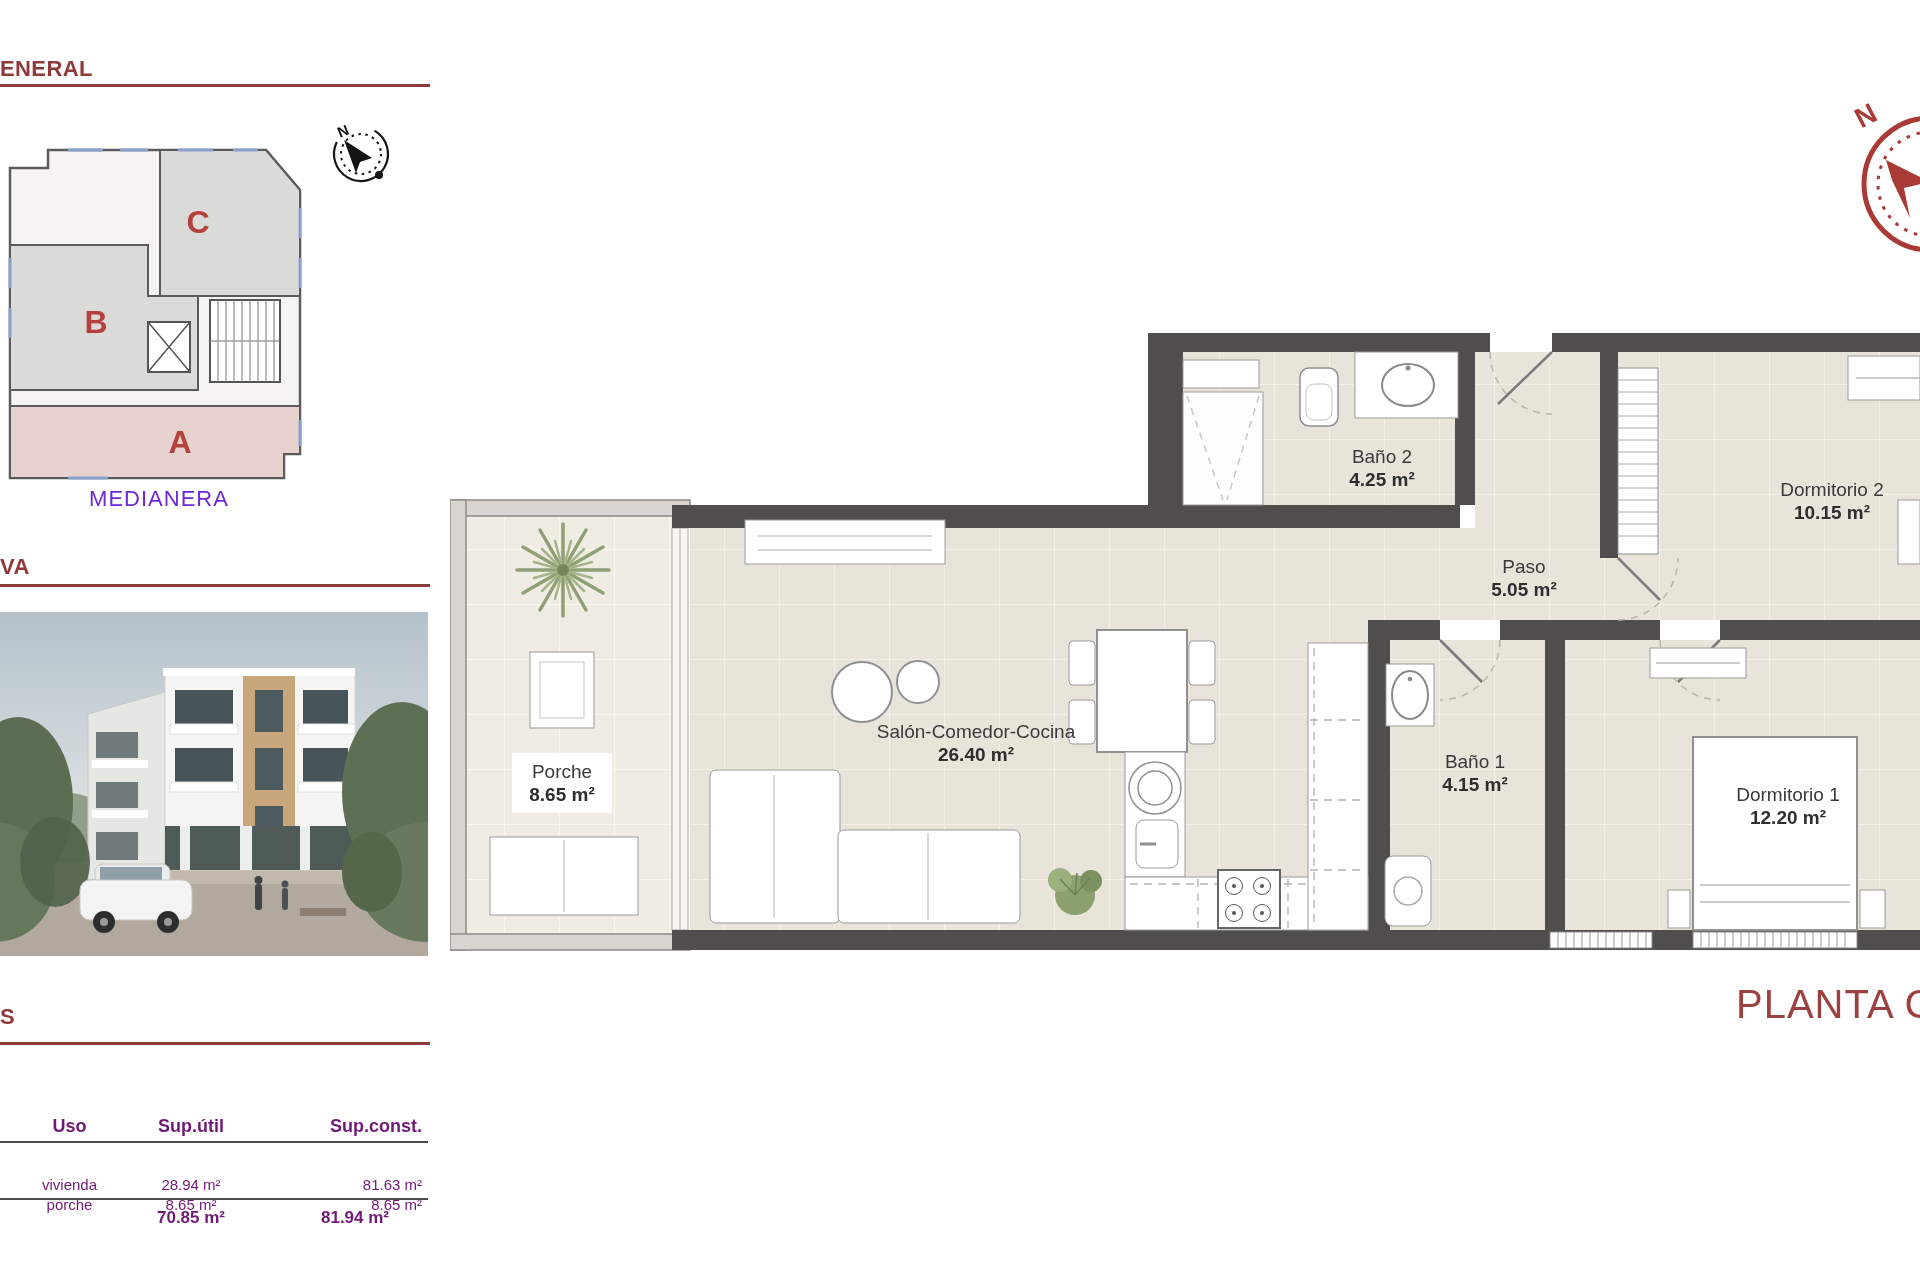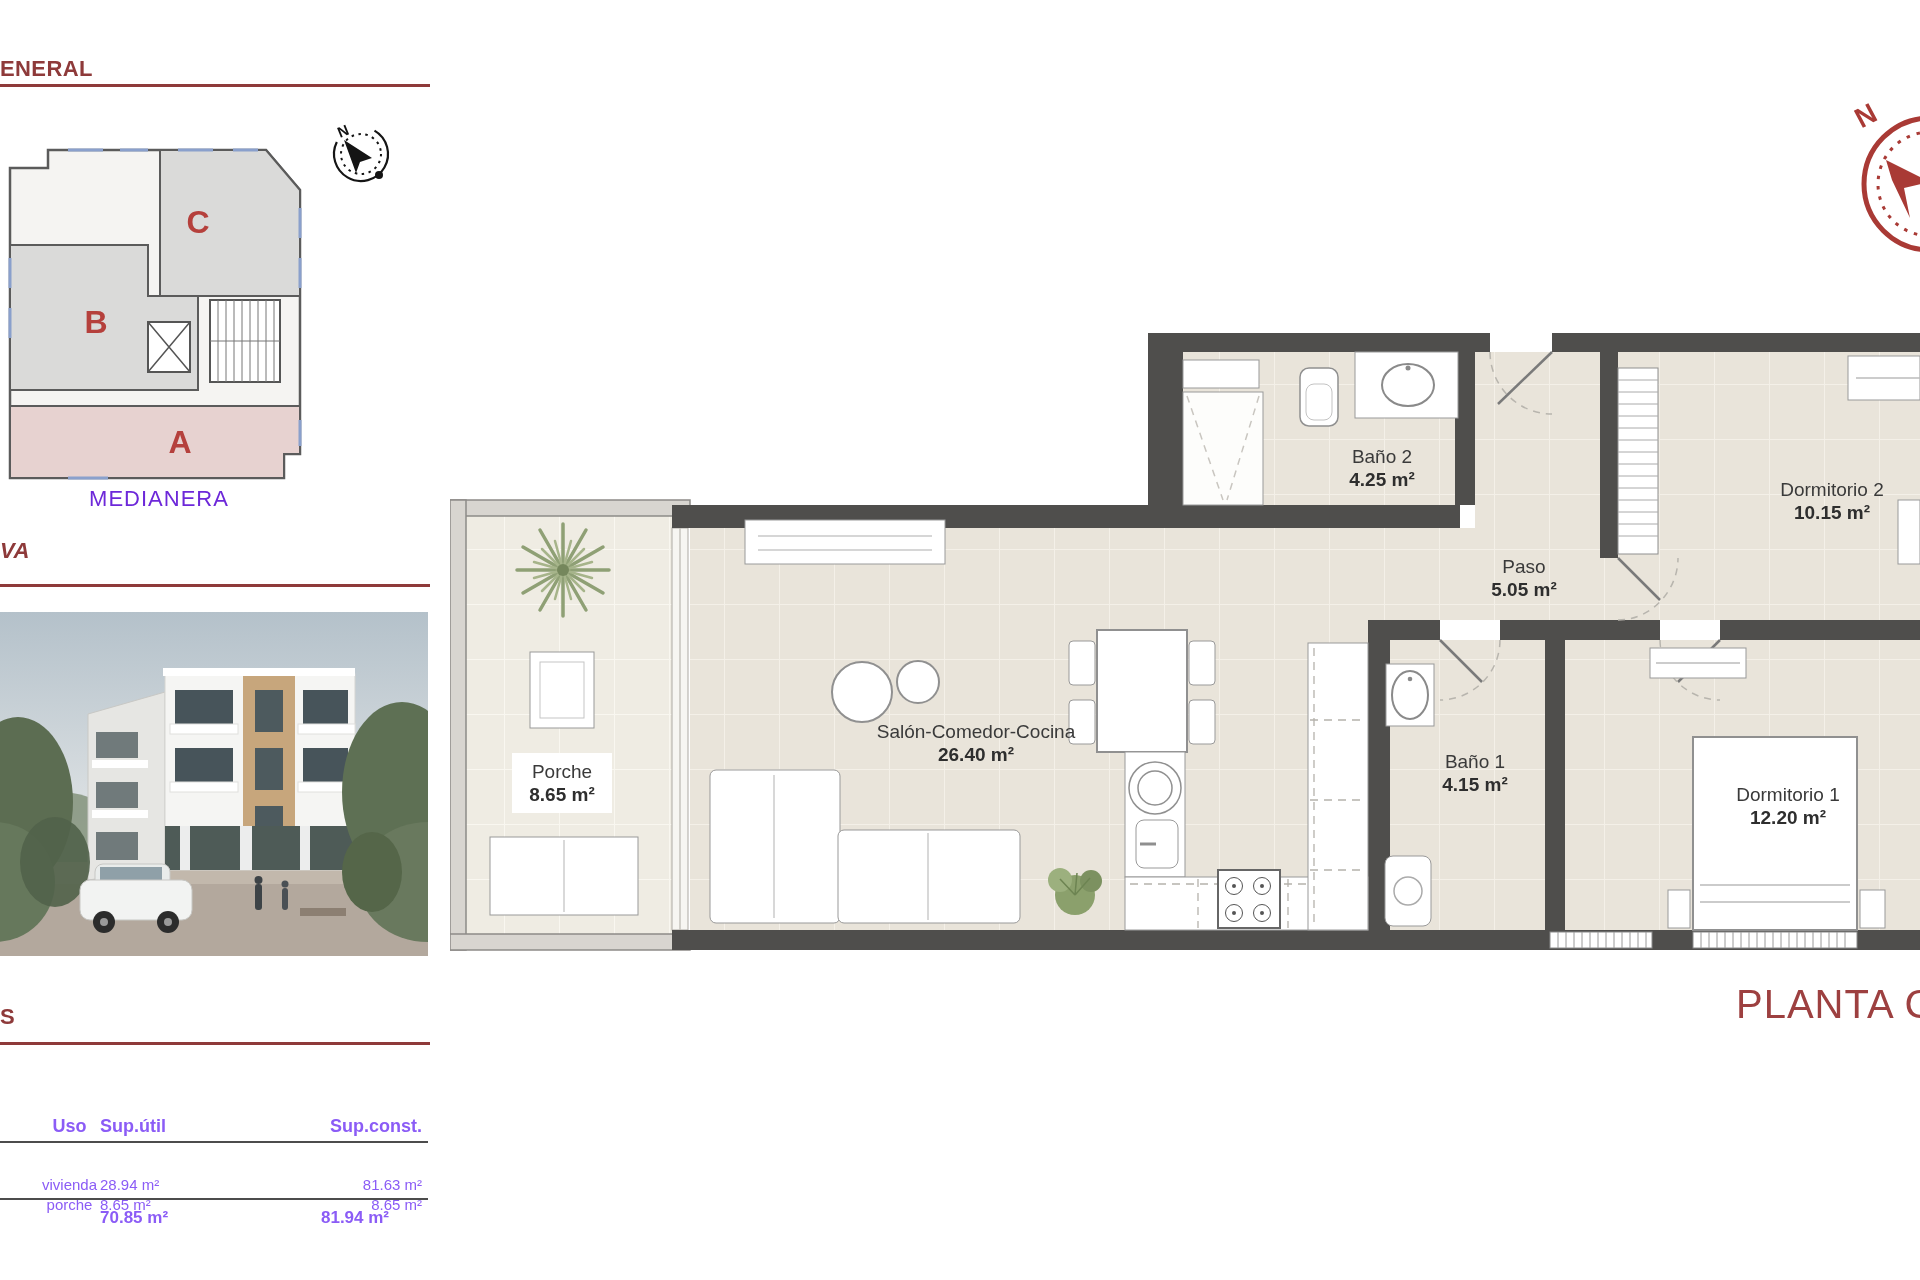--- a/index.html
+++ b/index.html
@@ -2,26 +2,26 @@
 <html><head>
 <meta charset="utf-8">
 <style>
   html,body{margin:0;padding:0;background:#ffffff;font-family:"Liberation Sans",sans-serif;}
   .page{position:relative;width:1920px;height:1280px;background:#ffffff;overflow:hidden;}
   .cut-title{position:absolute;left:0;color:#8e3a3a;font-weight:700;font-size:22px;letter-spacing:.4px;white-space:nowrap;}
   .redline{position:absolute;left:0;width:430px;height:3px;background:#8e3a3a;}
   .caption{position:absolute;color:#6d28d9;font-size:22px;letter-spacing:1px;text-align:center;}
   .planta{position:absolute;left:1736px;top:982px;color:#9d4040;font-size:40px;letter-spacing:1px;white-space:nowrap;}
   .tbl-line{position:absolute;left:0;width:428px;height:2px;background:#4c4c4c;}
-  .cell{position:absolute;color:#8b5cf6;white-space:nowrap;}
+  .cell{position:absolute;color:#701a75;white-space:nowrap;}
   .hdr{font-size:18px;font-weight:700;}
   .rowtxt{font-size:15px;margin-top:20px;}
   .tottxt{font-size:17px;font-weight:700;}
   .col1{left:22px;width:95px;text-align:center;}
-  .col2{left:100px;width:130px;text-align:left;}
+  .col2{left:126px;width:130px;text-align:center;}
   .col3{left:288px;width:134px;text-align:right;}
   svg{position:absolute;}
   .plan text{font-family:"Liberation Sans",sans-serif;}
   .rname{font-size:19px;fill:#3a3a3a;text-anchor:middle;}
   .rarea{font-size:19px;fill:#2e2e2e;font-weight:700;text-anchor:middle;}
   .unit-letter{font-size:32px;font-weight:700;fill:#b5403c;text-anchor:middle;}
 </style>
 </head>
 <body>
 
@@ -55,21 +55,21 @@
   <svg style="left:330px;top:118px;" width="66" height="70" viewBox="0 0 66 70">
     <circle cx="31" cy="36" r="27" fill="none" stroke="#151515" stroke-width="2.2" stroke-dasharray="125 45" transform="rotate(-60 31 36)"></circle>
     <circle cx="31" cy="36" r="20" fill="none" stroke="#151515" stroke-width="2" stroke-dasharray="2.5 4.5"></circle>
     <text x="8" y="18" font-size="15" font-weight="bold" fill="#111111" transform="rotate(-22 14 14)">N</text>
     <path d="M14,22 L42,40 L30,44 L26,55 Z" fill="#141414"></path>
     <circle cx="49" cy="57" r="4" fill="#141414"></circle>
   </svg>
 
   <div class="caption" style="top:486px;left:25px;width:268px;">MEDIANERA</div>
 
-  <div class="cut-title" style="top:538px;font-style:italic;">VA</div>
+  <div class="cut-title" style="top:554px;">VA</div>
   <div class="redline" style="top:584px;"></div>
 
   <svg style="left:0;top:612px;" width="428" height="344" viewBox="0 0 428 344">
     <defs>
       <linearGradient id="sky" x1="0" y1="0" x2="0" y2="1">
         <stop offset="0" stop-color="#b4c1ca"></stop>
           <stop offset="1" stop-color="#e8eaea"></stop>
       </linearGradient>
     </defs>
     <rect x="0" y="0" width="428" height="260" fill="url(#sky)"></rect>

